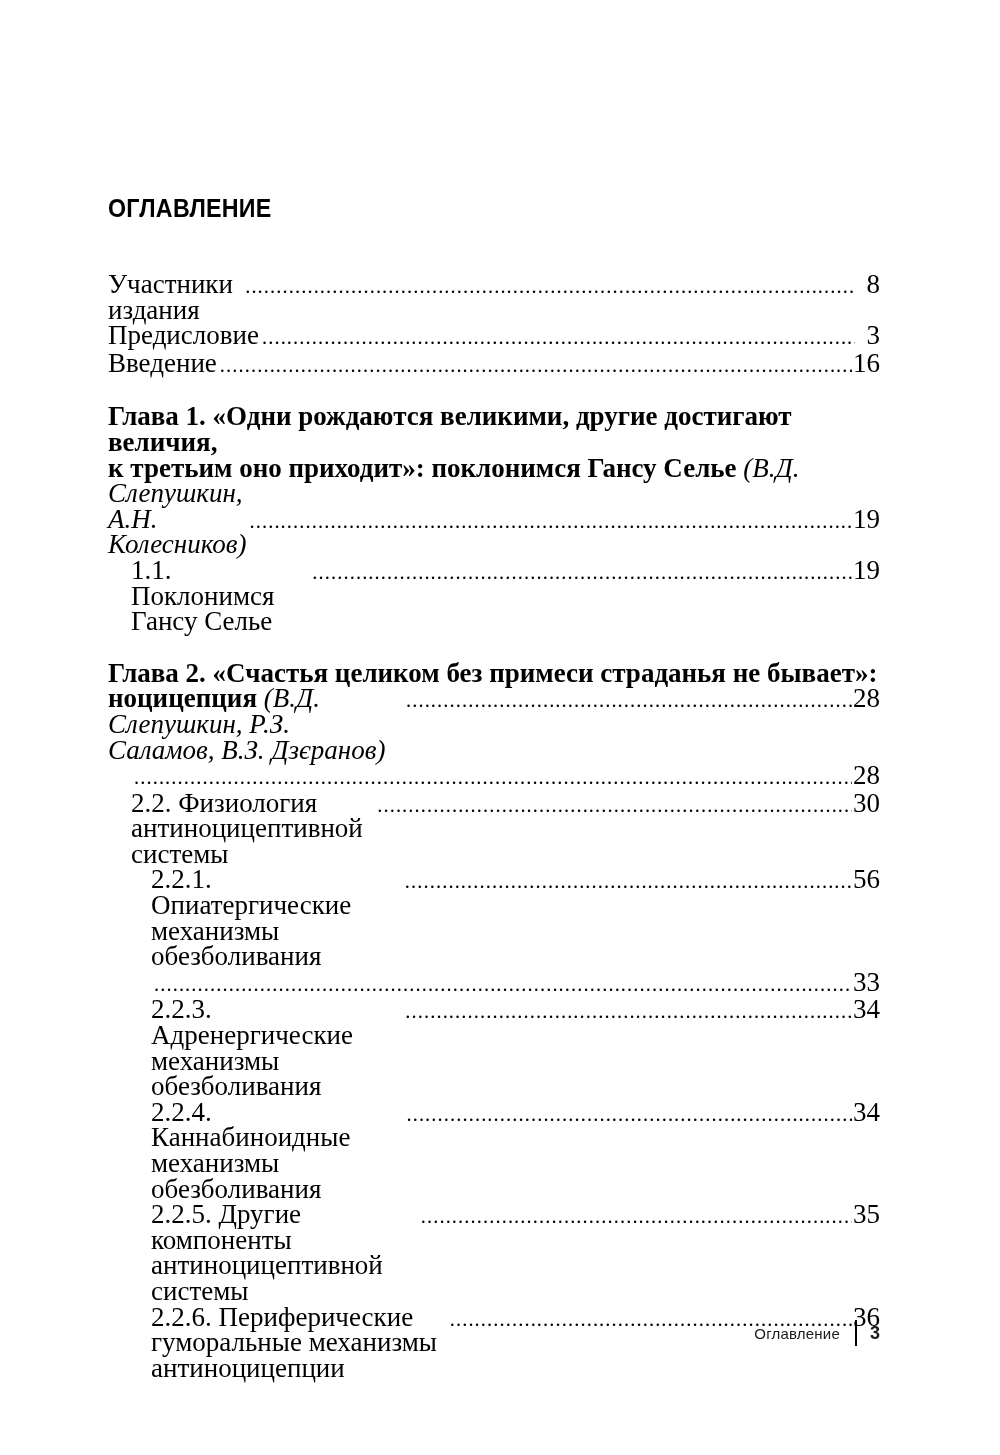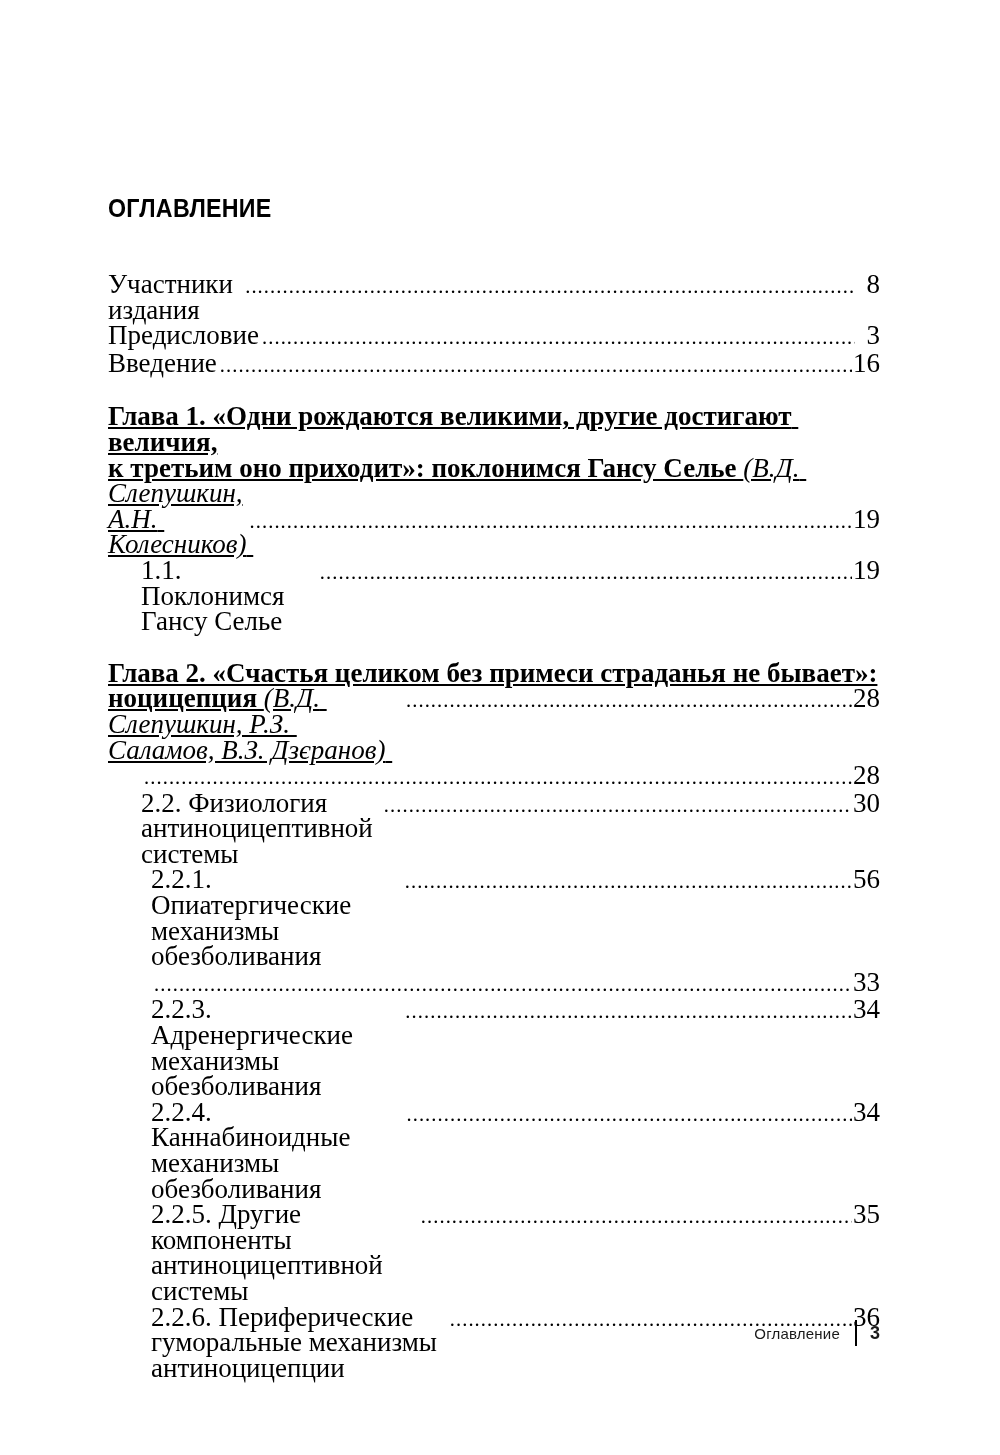--- a/index.html
+++ b/index.html
@@ -85,27 +85,26 @@
   }
 
   
   .plain {
     display: block;
     white-space: pre-wrap;
   }
 
   
   .lvl0 { margin-left: 0px; }
-  .lvl1 { margin-left: 33px; }
+  .lvl1 { margin-left: 23px; }
   .lvl2 { margin-left: 43px; }
 
   .chapter .txt,
   .chapter .plain {
     font-weight: bold;
-    text-decoration: underline;
   }
   .chapter .pg { font-weight: normal; }
   .chapter em,
   .chapter .auth {
     font-weight: normal;
     font-style: italic;
   }
 
   .group-gap { height: 26px; }
 

